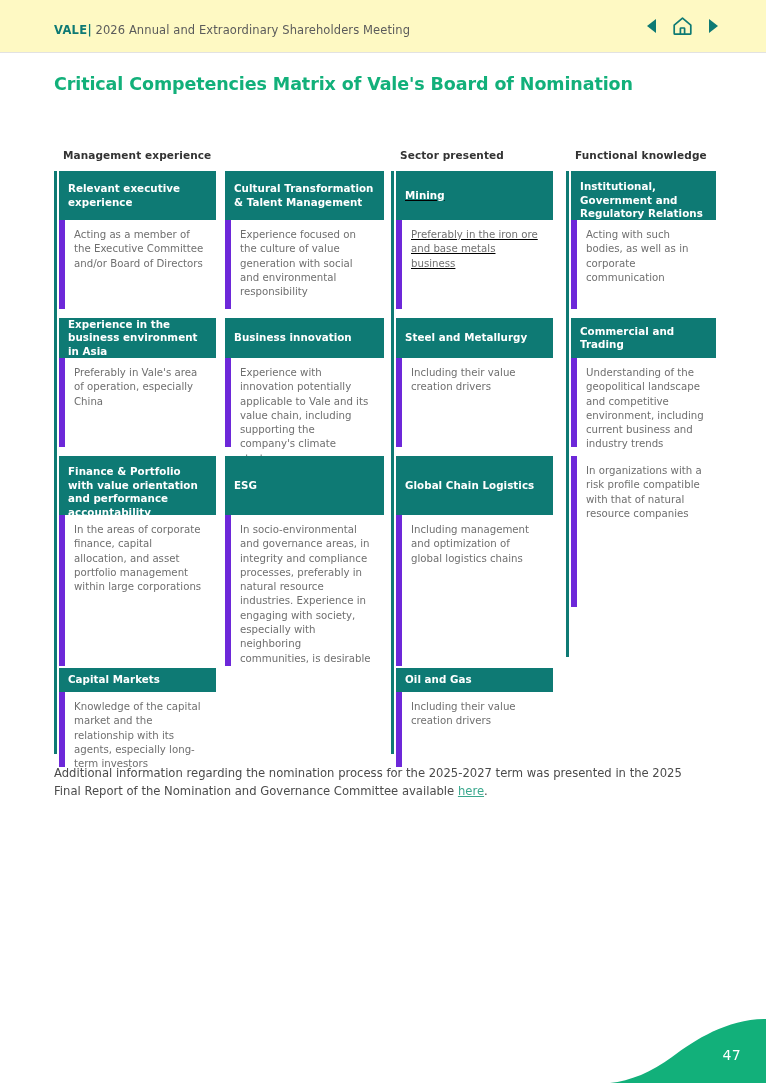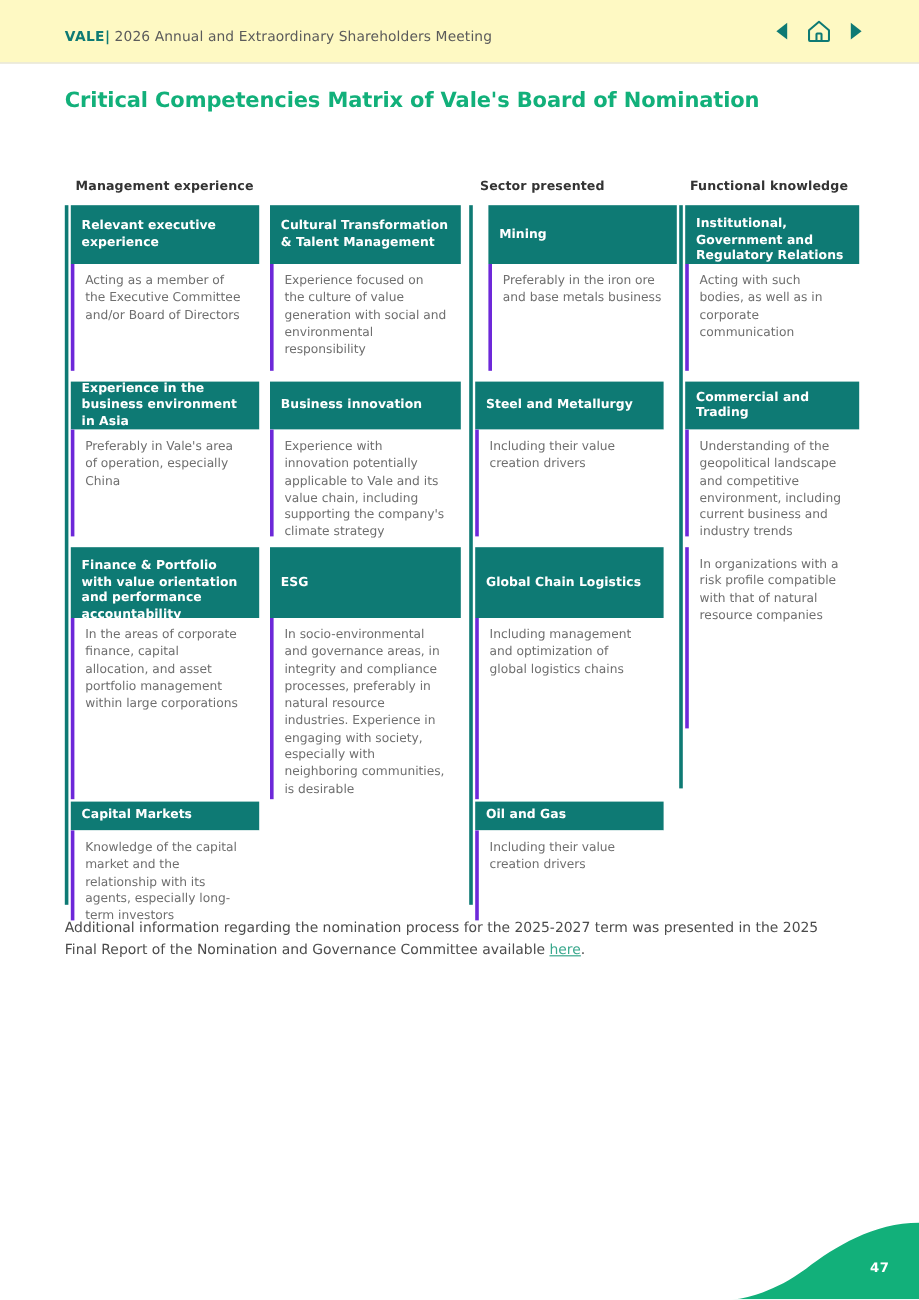--- a/index.html
+++ b/index.html
@@ -71,38 +71,38 @@
     font-size: 10.3px; font-weight: bold; line-height: 13.5px;
     padding: 9px 10px 9px 9px;
     letter-spacing: .05px;
     display: flex; align-items: center;
   }
   .card-head.vtop { align-items: flex-start; }
   .card-body {
     background: #ffffff;
     color: #6f6f6f; font-size: 10.2px; line-height: 14.3px;
     padding: 8px 12px 8px 9px;
-    border-left: 3px solid #6d28d9;
+    border-left: 6px solid #6d28d9;
   }
 
   
   .footnote {
     position: absolute; left: 54px; top: 764px;
     width: 640px;
     font-size: 11.6px; line-height: 18px; color: #4b4b4b;
   }
   .footnote a {
     color: #3aa88d; text-decoration: underline;
   }
 
   
   .wave { position: absolute; right: 0; bottom: 0; width: 156px; height: 86px; }
   .page-num {
     position: absolute; right: 25px; bottom: 20px;
-    color: #ffffff; font-size: 11px; font-weight: bold;
+    color: #ffffff; font-size: 14px; font-weight: normal;
     letter-spacing: .3px;
   }
 </style>
 </head>
 <body>
 
 <div id="page">
 
   <div class="topbar">
     <div class="topbar-title">
@@ -180,21 +180,21 @@
         </div>
 
       </div>
     </div>
 
     <div class="col" style="left:337px;width:175px;">
       <div class="col-head">Sector presented</div>
       <div class="col-bar" style="height:583px;"></div>
       <div class="cards" style="width:157px;">
 
-        <div class="card" style="top:0px;left:11px;width:157px;">
+        <div class="card" style="top:0px;left:0px;width:157px;text-decoration:underline;">
           <div class="card-head" style="height:49px;">Mining</div>
           <div class="card-body" style="height:89px;">Preferably in the iron ore and base metals business</div>
         </div>
 
         <div class="card" style="top:147px;left:0px;width:157px;">
           <div class="card-head" style="height:40px;">Steel and Metallurgy</div>
           <div class="card-body" style="height:89px;">Including their value creation drivers</div>
         </div>
 
         <div class="card" style="top:285px;left:0px;width:157px;">

